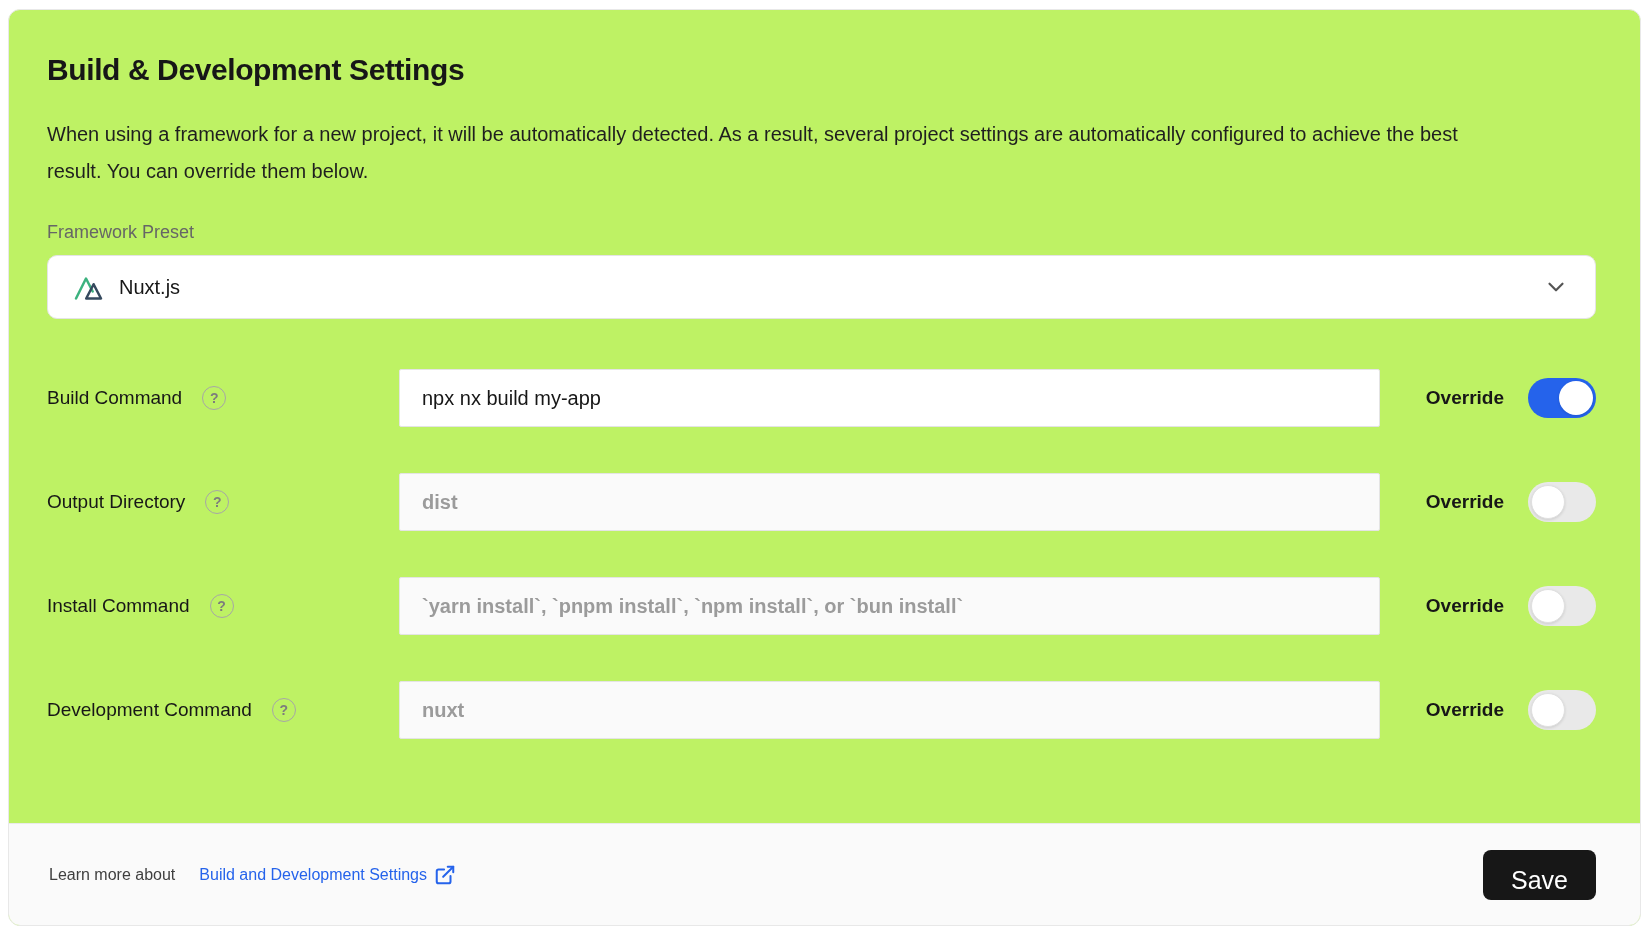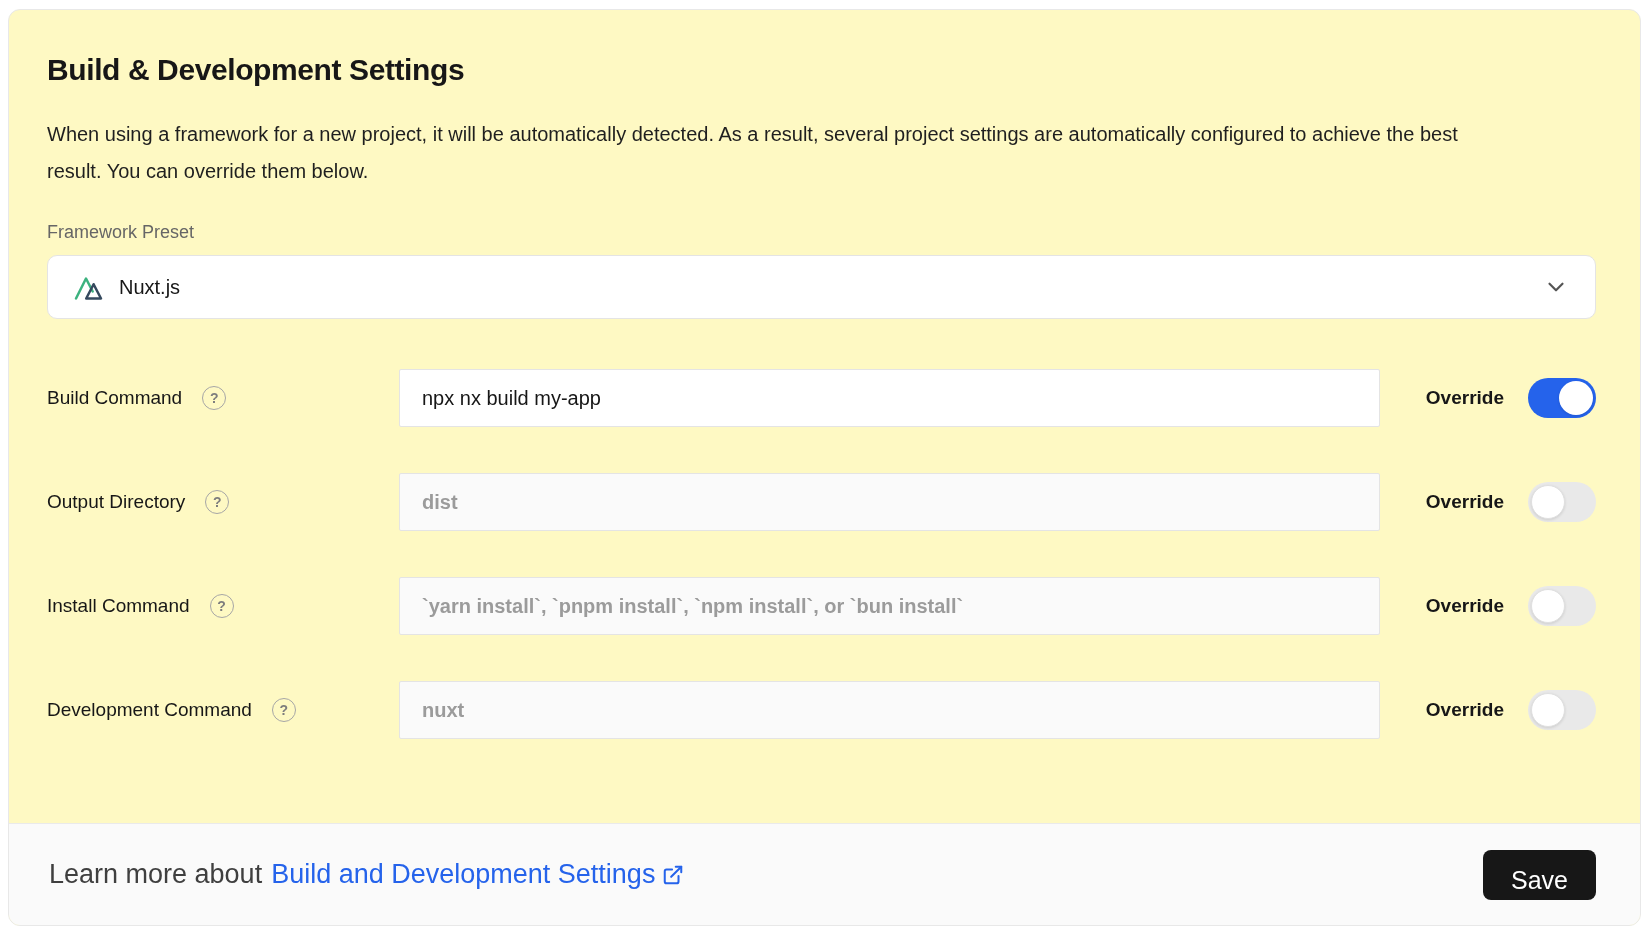--- a/index.html
+++ b/index.html
@@ -9,21 +9,21 @@
     color: #171717;
     -webkit-font-smoothing: antialiased;
   }
   .page { width: 1649px; height: 943px; background: #fff; }
 
   .card {
     margin: 9px 8px;
     width: 1633px;
     border: 1px solid #e8e8e8;
     border-radius: 12px;
-    background: #fef9c3;
+    background: #bef264;
     overflow: hidden;
     display: flex;
     flex-direction: column;
   }
 
   .card-body { padding: 40px 44px 84px 38px; }
 
   .section-title {
     font-size: 30px;
     font-weight: 700;
@@ -148,25 +148,25 @@
   .card-footer {
     border-top: 1px solid #eaeaea;
     background: #fafafa;
     height: 102px;
     display: flex;
     align-items: center;
     justify-content: space-between;
     padding: 0 44px 0 40px;
   }
   .footer-text {
-    font-size: 27px;
+    font-size: 16px;
     color: #3f3f3f;
     display: flex;
     align-items: center;
-    gap: 9px;
+    gap: 24px;
   }
   .footer-link {
     color: var(--link, #2563eb);
     text-decoration: none;
     display: inline-flex;
     align-items: center;
     gap: 7px;
     cursor: pointer;
   }
   .footer-link svg { width: 22px; height: 22px; stroke: var(--link, #2563eb); }

